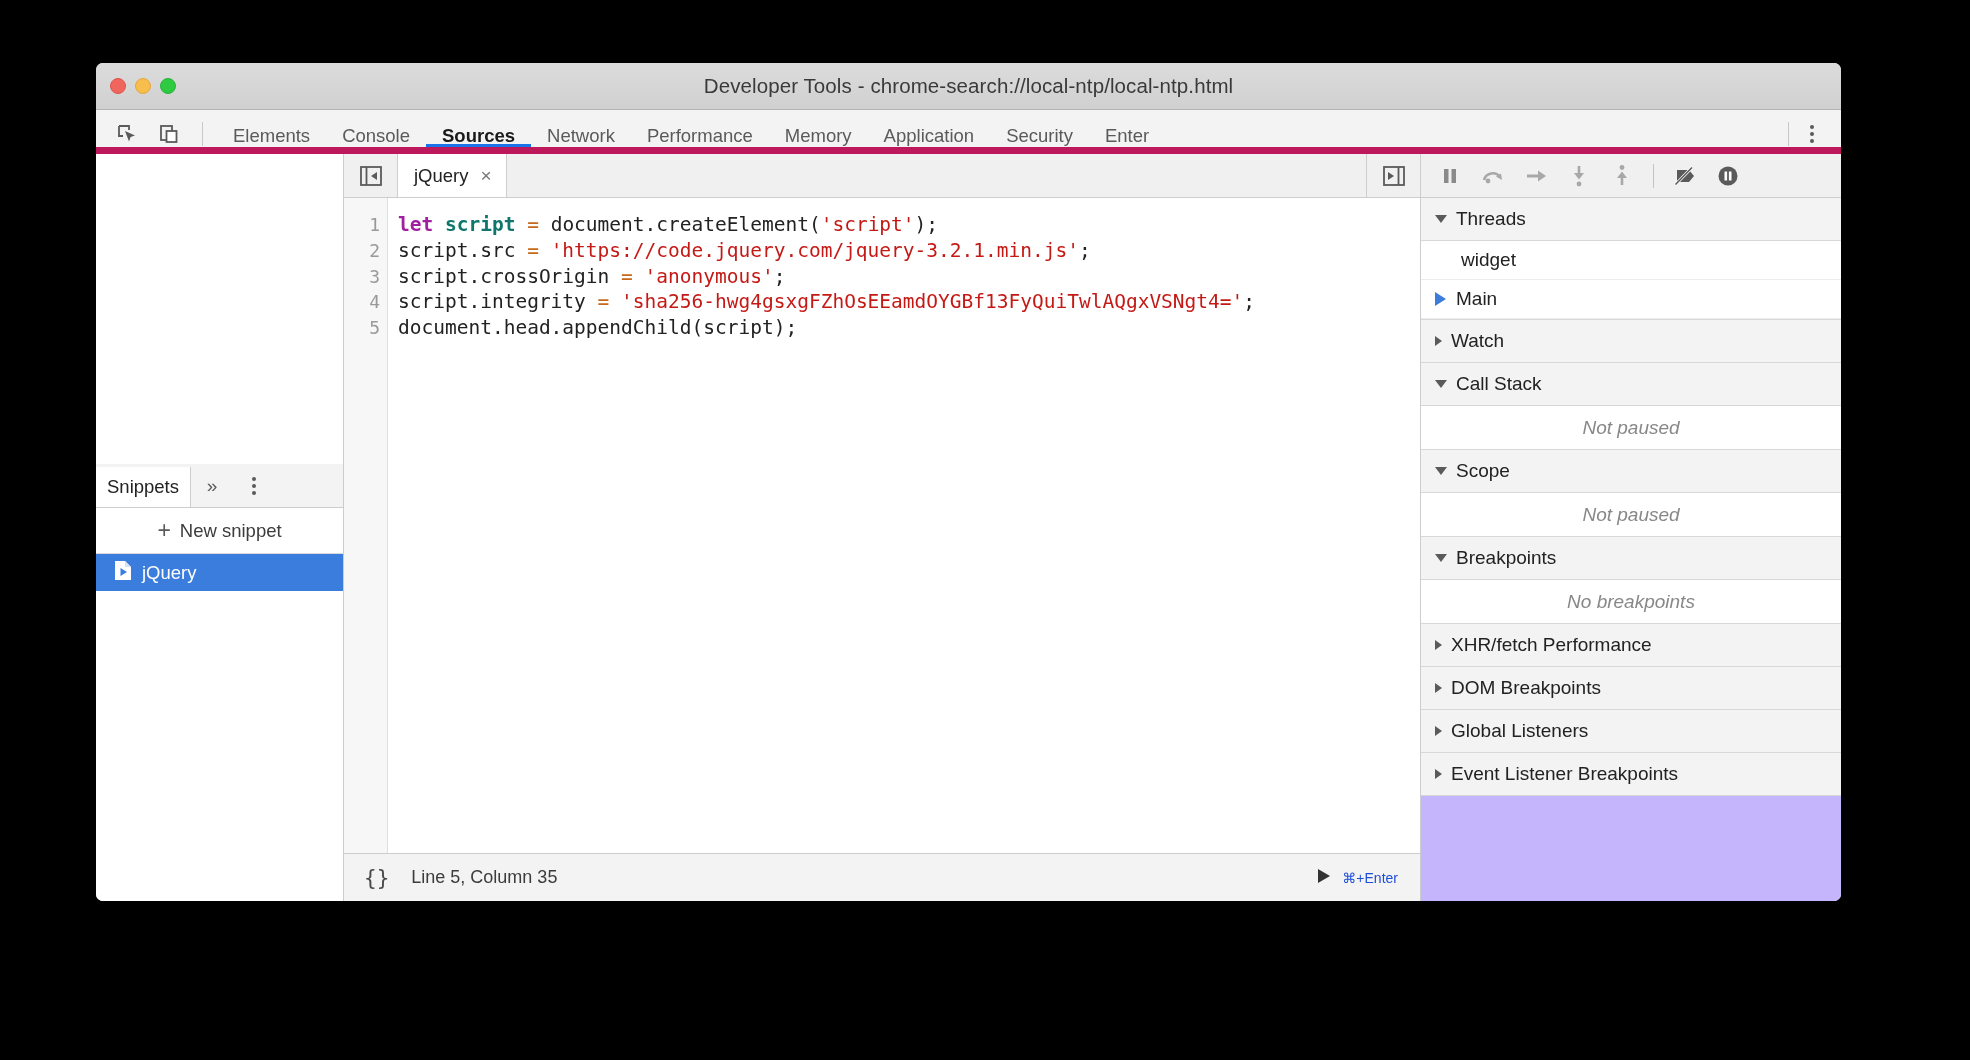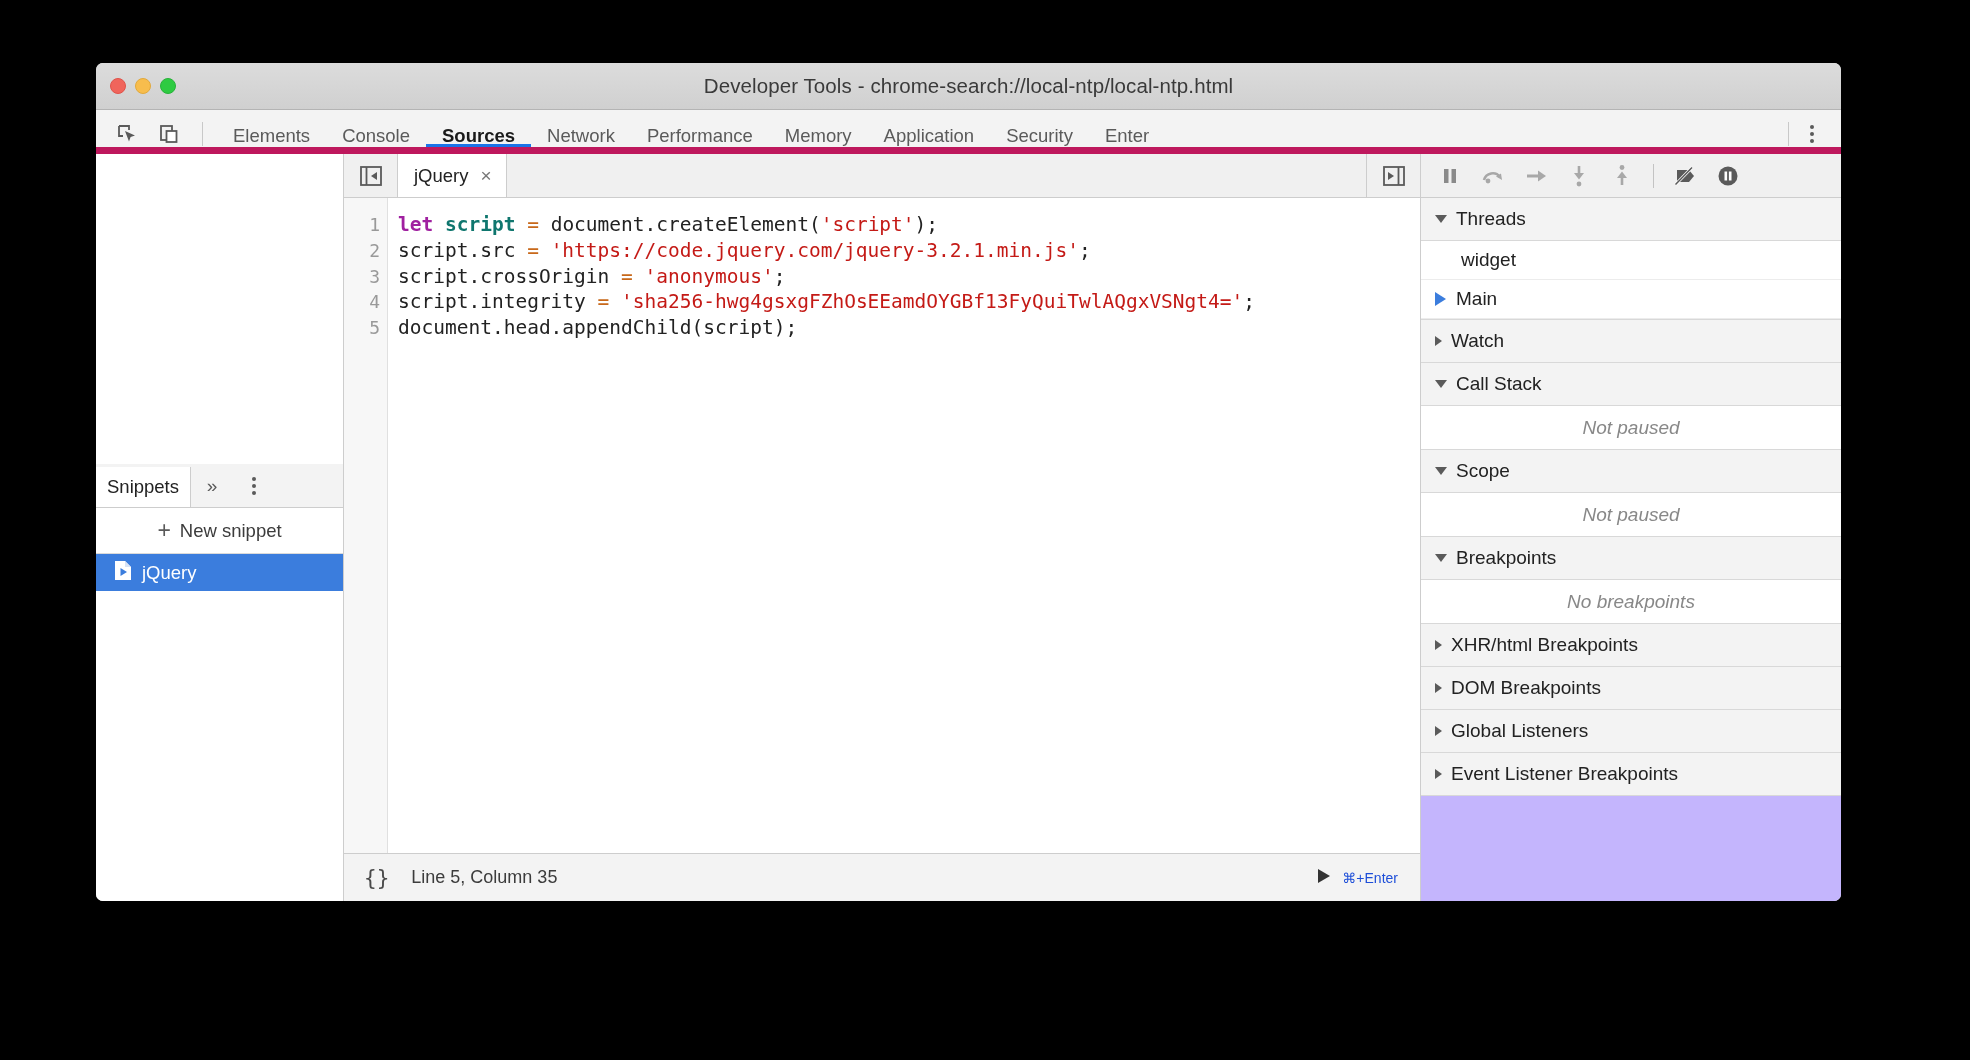--- a/index.html
+++ b/index.html
@@ -550,21 +550,21 @@
       <div class="section-header">
         <span class="tri open"></span>
         <span>Breakpoints</span>
       </div>
       <div class="section-body">
         <div class="empty-msg">No breakpoints</div>
       </div>
 
       <div class="section-header">
         <span class="tri"></span>
-        <span>XHR/html Breakpoints</span>
+        <span>XHR/fetch Performance</span>
       </div>
       <div class="section-header">
         <span class="tri"></span>
         <span>DOM Breakpoints</span>
       </div>
       <div class="section-header">
         <span class="tri"></span>
         <span>Global Listeners</span>
       </div>
       <div class="section-header">

